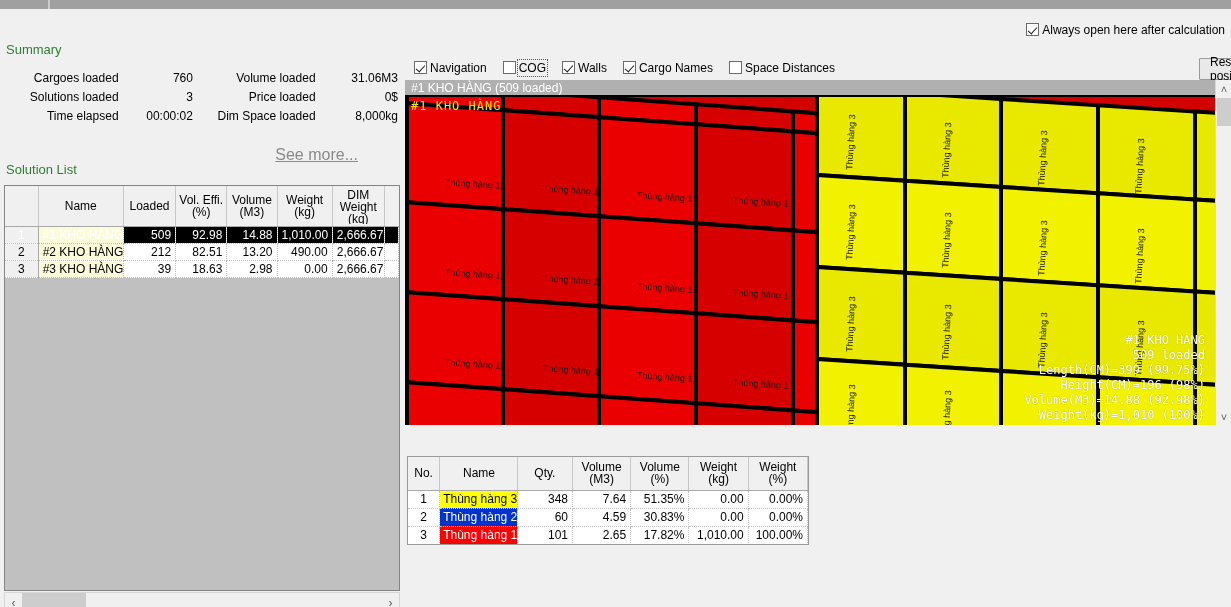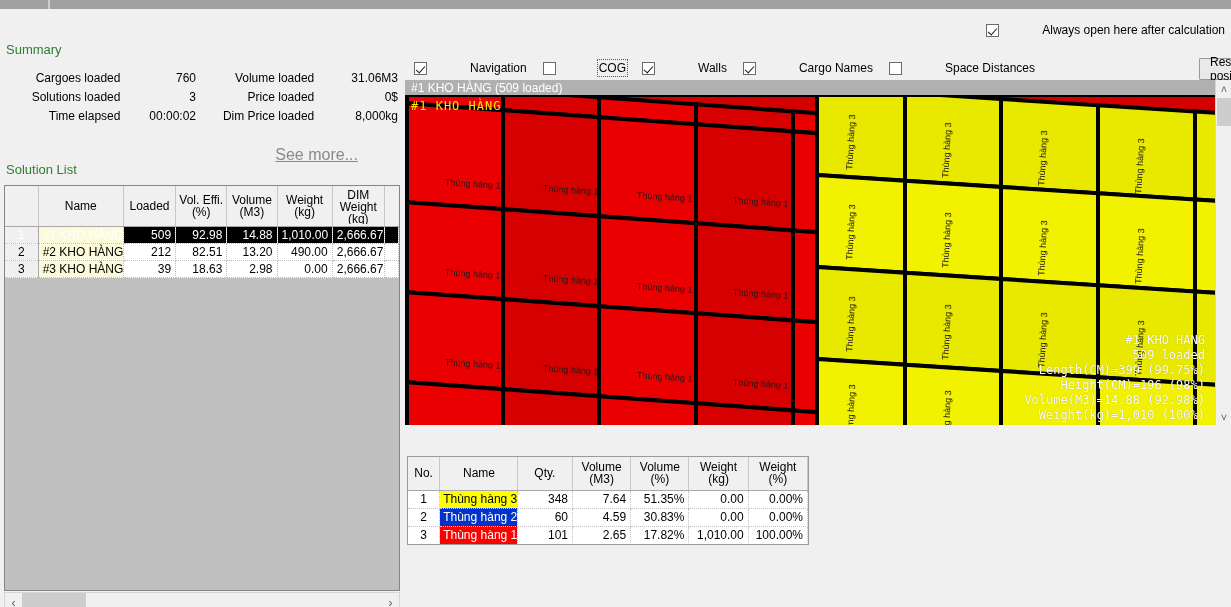--- a/index.html
+++ b/index.html
@@ -112,21 +112,21 @@
     width: 17px; height: 19px; display: flex; align-items: center; justify-content: center;
     color: #606060; font-size: 12px; flex: none; cursor: pointer;
   }
   .hs-track { flex: 1; height: 19px; position: relative; background: #f0f0f0; }
   .hs-thumb { position: absolute; left: 0; top: 0; height: 19px; width: 64px; background: #cdcdcd; }
 
   
   .right-top-bar {
     position: absolute; left: 404px; top: 9px; width: 827px; height: 67px; background: #f0f0f0;
   }
-  .chk { display: inline-flex; align-items: center; font-size: 12px; white-space: nowrap; cursor: default; gap: 40px; }
+  .chk { display: inline-flex; align-items: flex-start; font-size: 12px; white-space: nowrap; cursor: default; }
   .chk .box {
     width: 13px; height: 13px; border: 1px solid #6b6b6b; background: #fff;
     margin-right: 3px; position: relative; flex: none;
   }
   .chk .box.checked::after {
     content: ""; position: absolute; left: 3px; top: 1px; width: 4px; height: 8px;
     border: solid #1a1a1a; border-width: 0 1.6px 1.6px 0; transform: rotate(42deg);
   }
   .chk.focus .lbl { outline: 1px dotted #555; outline-offset: 1px; }
 
@@ -241,21 +241,21 @@
         </tr>
         <tr>
           <td class="sg-lbl">Solutions loaded</td>
           <td class="sg-val">3</td>
           <td class="sg-lbl2">Price loaded</td>
           <td class="sg-val2">0$</td>
         </tr>
         <tr>
           <td class="sg-lbl">Time elapsed</td>
           <td class="sg-val">00:00:02</td>
-          <td class="sg-lbl2">Dim Price loaded</td>
+          <td class="sg-lbl2">Dim Space loaded</td>
           <td class="sg-val2">8,000kg</td>
         </tr>
       </tbody>
         </table>
     </div>
     <div class="see-more">See more...</div>
 
     <div class="sec-title" id="sollist-title">Solution List</div>
 
     <div class="sol-grid">

